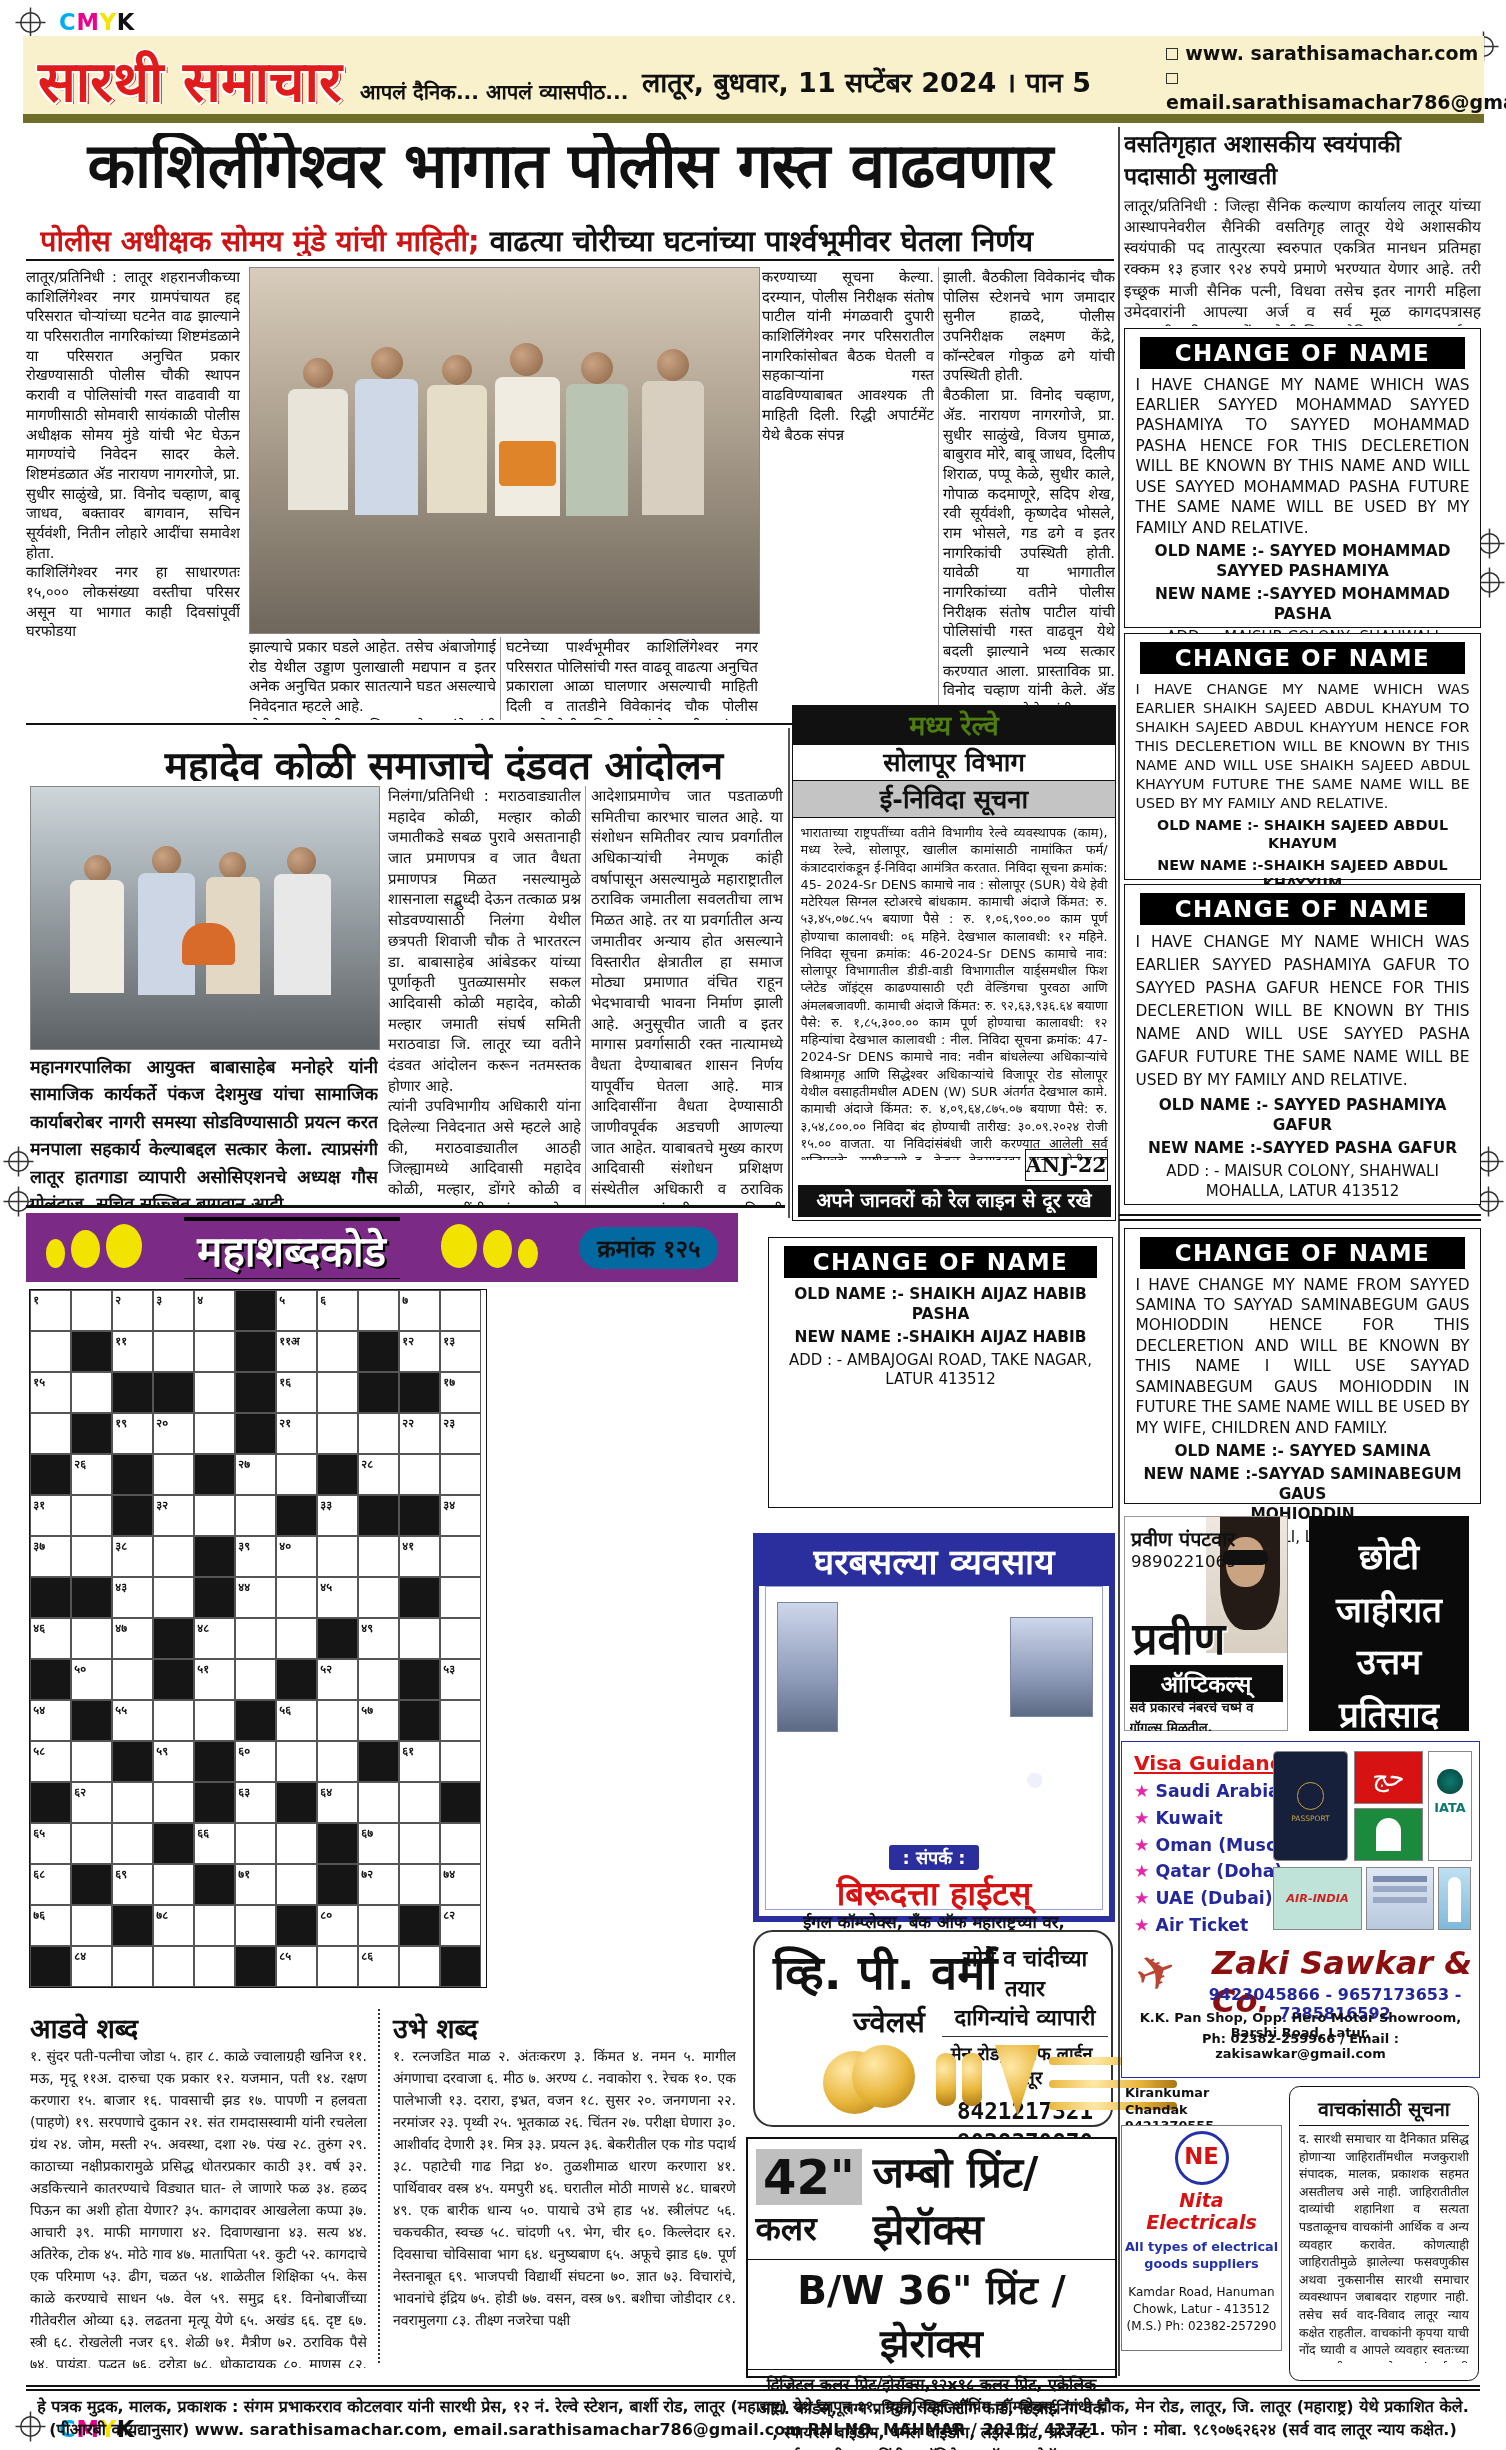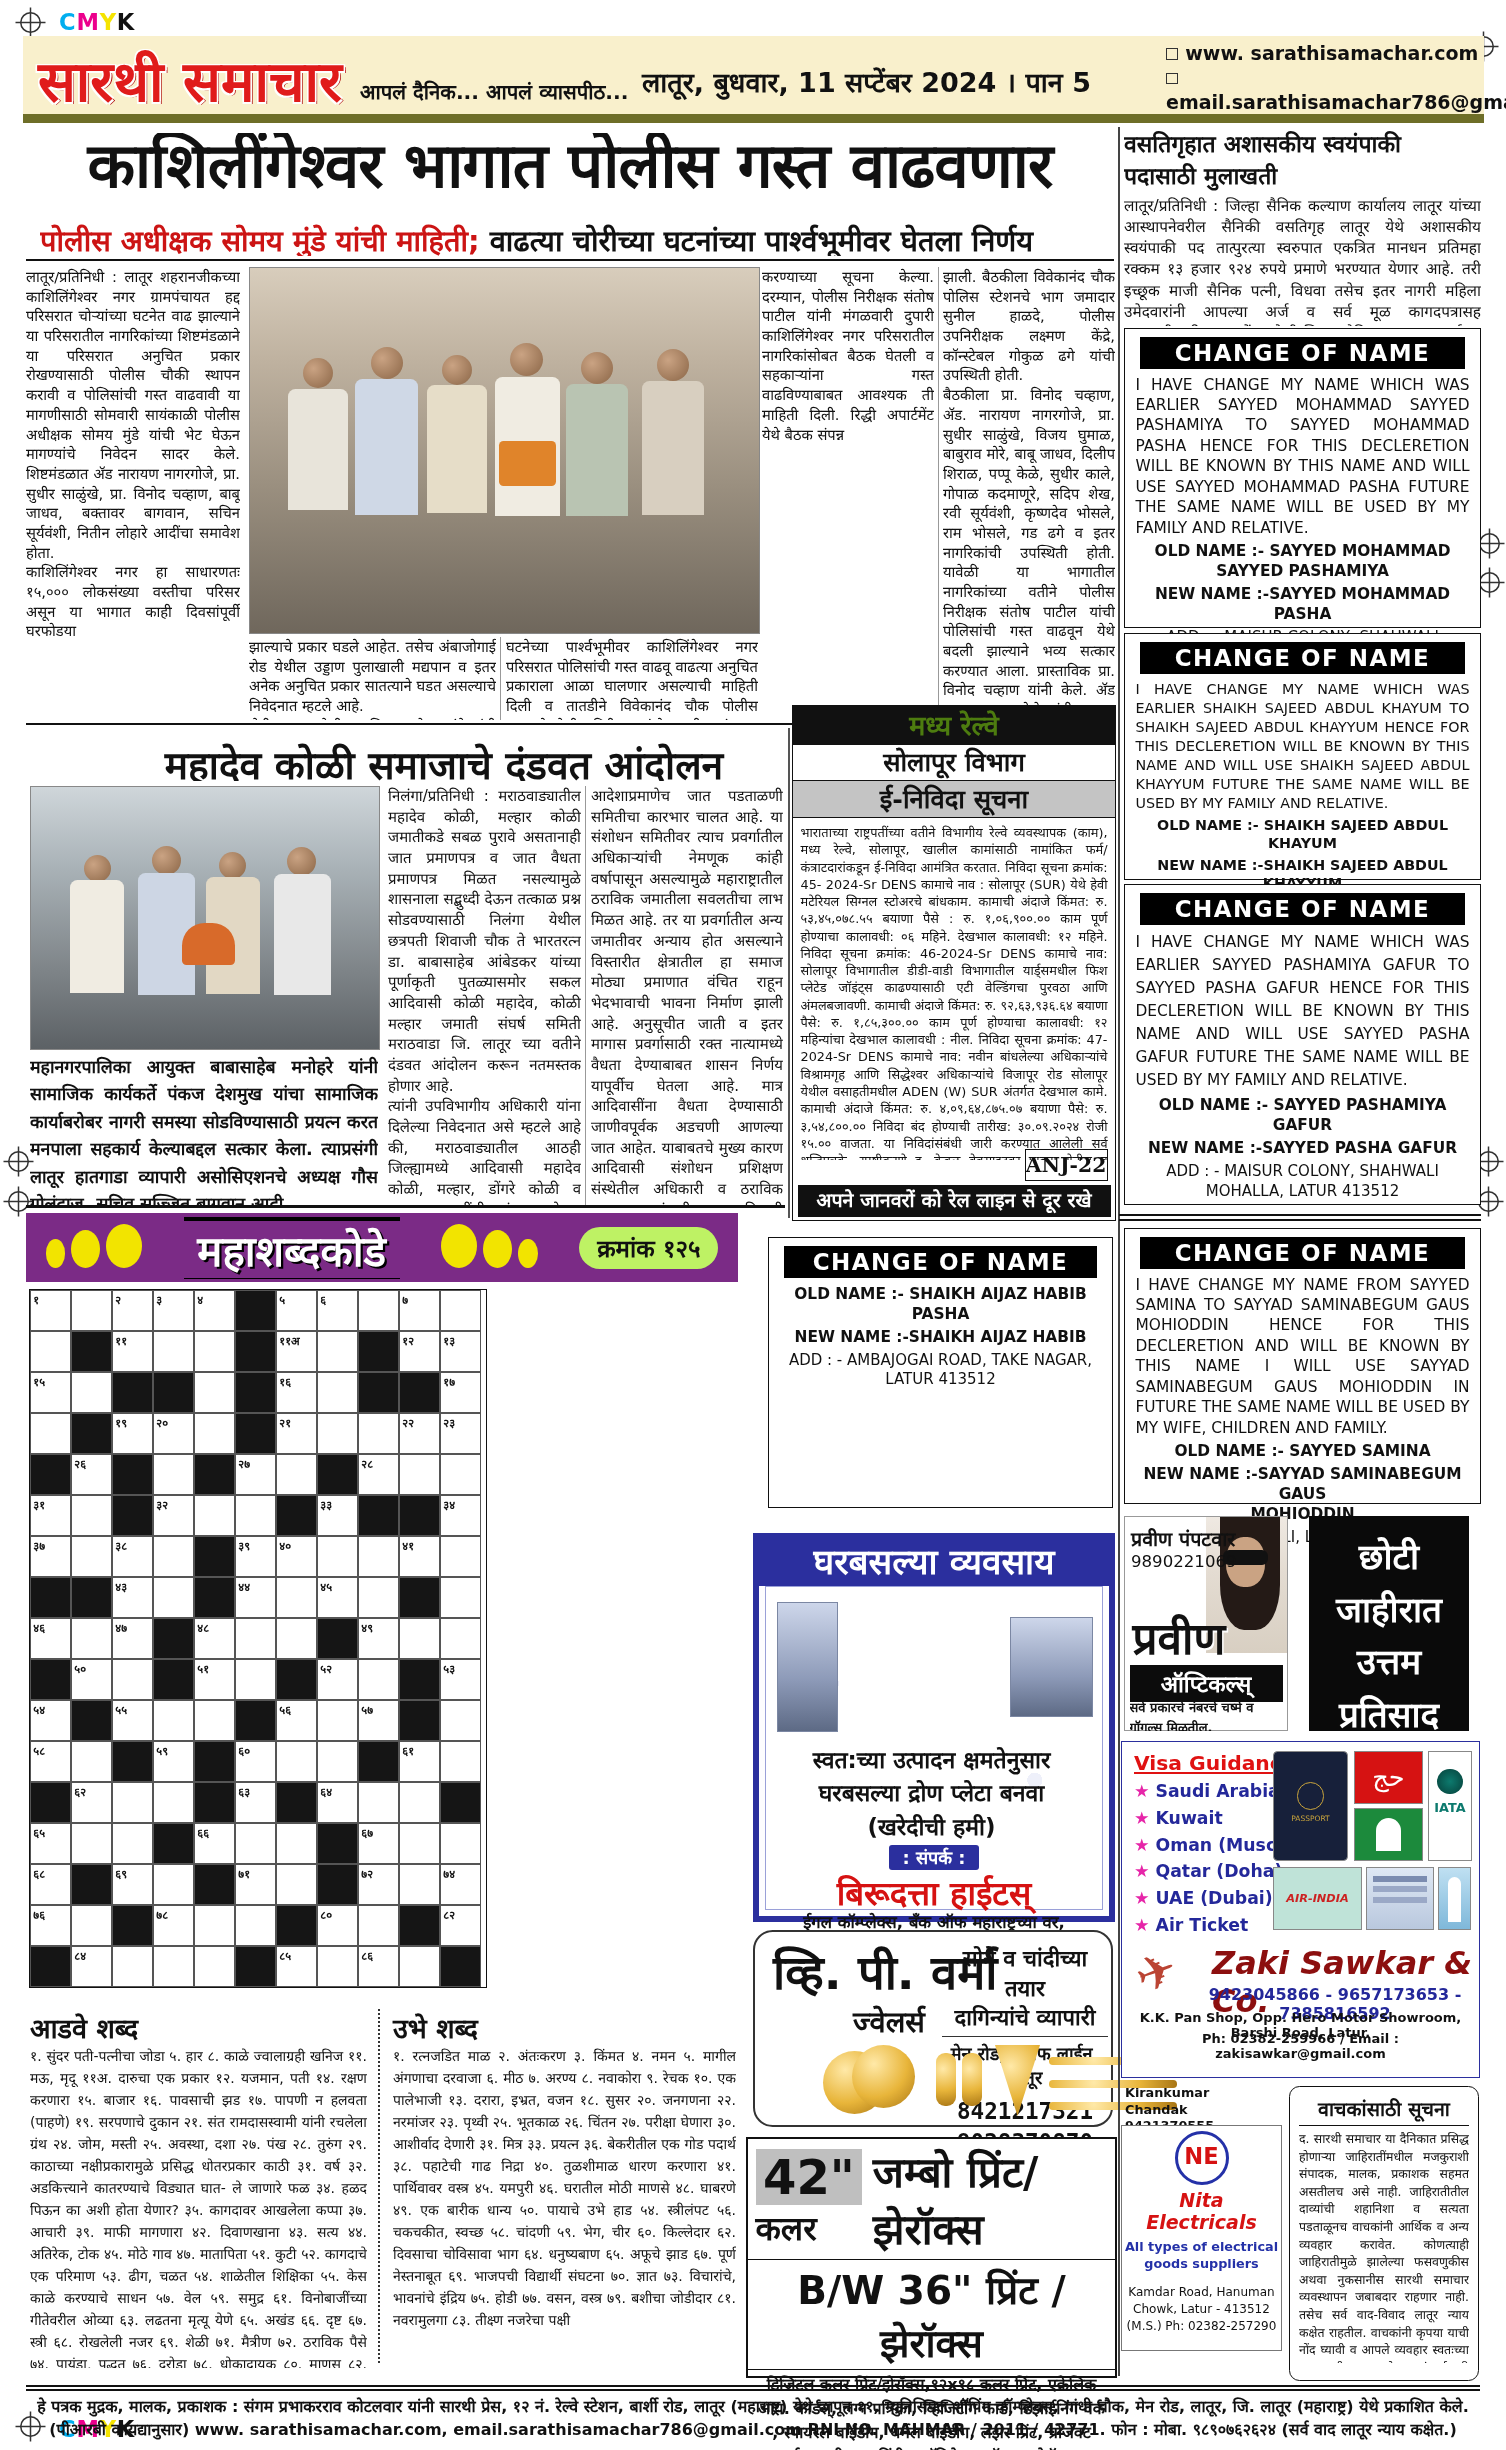--- a/index.html
+++ b/index.html
@@ -59,21 +59,21 @@
   .con .ad{font-size:15px;font-weight:400;text-align:center;line-height:1.3;margin-top:4px;}
 
   
   .htitle{font-size:23px;font-weight:800;}
   .hbody{font-size:15.4px;line-height:1.38;font-weight:500;}
 
   
   .cwbanner{background:#7b2b86;display:flex;align-items:center;justify-content:space-between;padding:0 19.6px;box-sizing:border-box;}
   .cwtitle{color:#fff;font-size:42px;font-weight:800;text-shadow:2.3px 2.3px 0 #000;border-top:4.5px solid #000;border-bottom:1.5px solid #000;padding:0 13.6px;}
   .dot{background:#f2e400;border-radius:50%;display:inline-block;}
-  .pill{background:#bef264;border-radius:22.6px;font-size:24px;font-weight:800;padding:4.5px 18px;}
+  .pill{background:#0369a1;border-radius:22.6px;font-size:24px;font-weight:800;padding:4.5px 18px;}
   .cwgrid{display:grid;grid-template-columns:repeat(11,41px);grid-auto-rows:41px;border:1.5px solid #111;width:456px;background:#fff;}
   .cwc{border:0.8px solid #555;position:relative;box-sizing:border-box;}
   .cwc.cb{background:#151515;}
   .cwc span{position:absolute;top:0.8px;left:2.3px;font-size:11.3px;font-weight:600;}
   .cluetitle{font-size:27px;font-weight:800;}
   .clues{font-size:14px;line-height:1.57;font-weight:500;}
   .dotdiv{border-left:2.3px dotted #333;}
 
   
   .gharad{border:6.8px solid #2b2f9e;background:#fdfdff;box-sizing:border-box;}
@@ -615,25 +615,20 @@
   <div class="abs clues just clip" style="left:30px;top:2046px;width:337px;height:322px;">१. सुंदर पती-पत्नीचा जोडा ५. हार ८. काळे ज्वालाग्रही खनिज ११. मऊ, मृदू ११अ. दारुचा एक प्रकार १२. यजमान, पती १४. रक्षण करणारा १५. बाजार १६. पावसाची झड १७. पापणी न हलवता (पाहणे) १९. सरपणाचे दुकान २१. संत रामदासस्वामी यांनी रचलेला ग्रंथ २४. जोम, मस्ती २५. अवस्था, दशा २७. पंख २८. तुरुंग २९. काठाच्या नक्षीप्रकारामुळे प्रसिद्ध धोतरप्रकार काठी ३१. वर्ष ३२. अडकित्त्याने कातरण्याचे विड्यात घात- ले जाणारे फळ ३४. हळद पिऊन का अशी होता येणार? ३५. कागदावर आखलेला कप्पा ३७. आचारी ३९. माफी मागणारा ४२. दिवाणखाना ४३. सत्य ४४. अतिरेक, टोक ४५. मोठे गाव ४७. मातापिता ५१. कुटी ५२. कागदाचे एक परिमाण ५३. ढीग, चळत ५४. शाळेतील शिक्षिका ५५. केस काळे करण्याचे साधन ५७. वेल ५९. समुद्र ६१. विनोबाजींच्या गीतेवरील ओव्या ६३. लढतना मृत्यू येणे ६५. अखंड ६६. दृष्ट ६७. स्त्री ६८. रोखलेली नजर ६९. शेळी ७१. मैत्रीण ७२. ठराविक पैसे ७४. पायंडा, पद्धत ७६. दरोडा ७८. धोकादायक ८०. माणूस ८२. सूर्याचे एक नाव ८४. सटकन, पटकन ८५. मातीचा कण ८६. दुसऱ्यासाठी केलेला खर्च</div>
   <div class="abs dotdiv" style="left:378px;top:2009px;height:354px;"></div>
   <div class="abs cluetitle" style="left:393px;top:2009px;">उभे शब्द</div>
   <div class="abs clues just clip" style="left:393px;top:2046px;width:343px;height:322px;">१. रत्नजडित माळ २. अंतःकरण ३. किंमत ४. नमन ५. मागील अंगणाचा दरवाजा ६. मीठ ७. अरण्य ८. नवाकोरा ९. रेचक १०. एक पालेभाजी १३. दरारा, इभ्रत, वजन १८. सुसर २०. जनगणना २२. नरमांजर २३. पृथ्वी २५. भूतकाळ २६. चिंतन २७. परीक्षा घेणारा ३०. आशीर्वाद देणारी ३१. मित्र ३३. प्रयत्न ३६. बेकरीतील एक गोड पदार्थ ३८. पहाटेची गाढ निद्रा ४०. तुळशीमाळ धारण करणारा ४१. पार्थिवावर वस्त्र ४५. यमपुरी ४६. घरातील मोठी माणसे ४८. घाबरणे ४९. एक बारीक धान्य ५०. पायाचे उभे हाड ५४. स्त्रीलंपट ५६. चकचकीत, स्वच्छ ५८. चांदणी ५९. भेग, चीर ६०. किल्लेदार ६२. दिवसाचा चोविसावा भाग ६४. धनुष्यबाण ६५. अफूचे झाड ६७. पूर्ण नेस्तनाबूत ६९. भाजपची विद्यार्थी संघटना ७०. ज्ञात ७३. विचारांचे, भावनांचे इंद्रिय ७५. होडी ७७. वसन, वस्त्र ७९. बशीचा जोडीदार ८१. नवरामुलगा ८३. तीक्ष्ण नजरेचा पक्षी</div>
 
   <div class="abs gharad" style="left:753px;top:1533px;width:362px;height:389px;">
     <div class="gharhead">घरबसल्या व्यवसाय</div>
     <div class="gharinner">
       <div class="abs machine" style="left:10.5px;top:15px;width:59px;height:128px;"></div>
       <div class="abs machine" style="right:9px;top:30px;width:81px;height:98px;"></div>
-      <div class="abs gtext" style="left:7.5px;top:157px;width:316px;">
-        <div>स्वत:च्या उत्पादन क्षमतेनुसार</div>
-          <div>घरबसल्या द्रोण प्लेटा बनवा</div>
-          <div>(खरेदीची हमी)</div>
-      </div>
       <div class="abs ctr" style="left:0;right:0;top:258px;"><span class="sampark">: संपर्क :</span></div>
       <div class="abs ctr birud" style="left:0;right:0;top:283px;">बिरूदत्ता हाईटस्</div>
       <div class="abs gaddr" style="left:3px;right:3px;top:324px;">
         <div class="blk">ईगल कॉम्प्लेक्स, बँक ऑफ महाराष्ट्रच्या वर,</div>
         <div class="blk">शाहू चौक, लातूर. मो. 7840954444,</div>
         <div>उस्मानाबाद – 7840924444</div>
         <div style="font-size:16.6px;">सोलापूर : 7058624444  नांदेड – 9156024444</div>
       </div>
     </div>
   </div>

